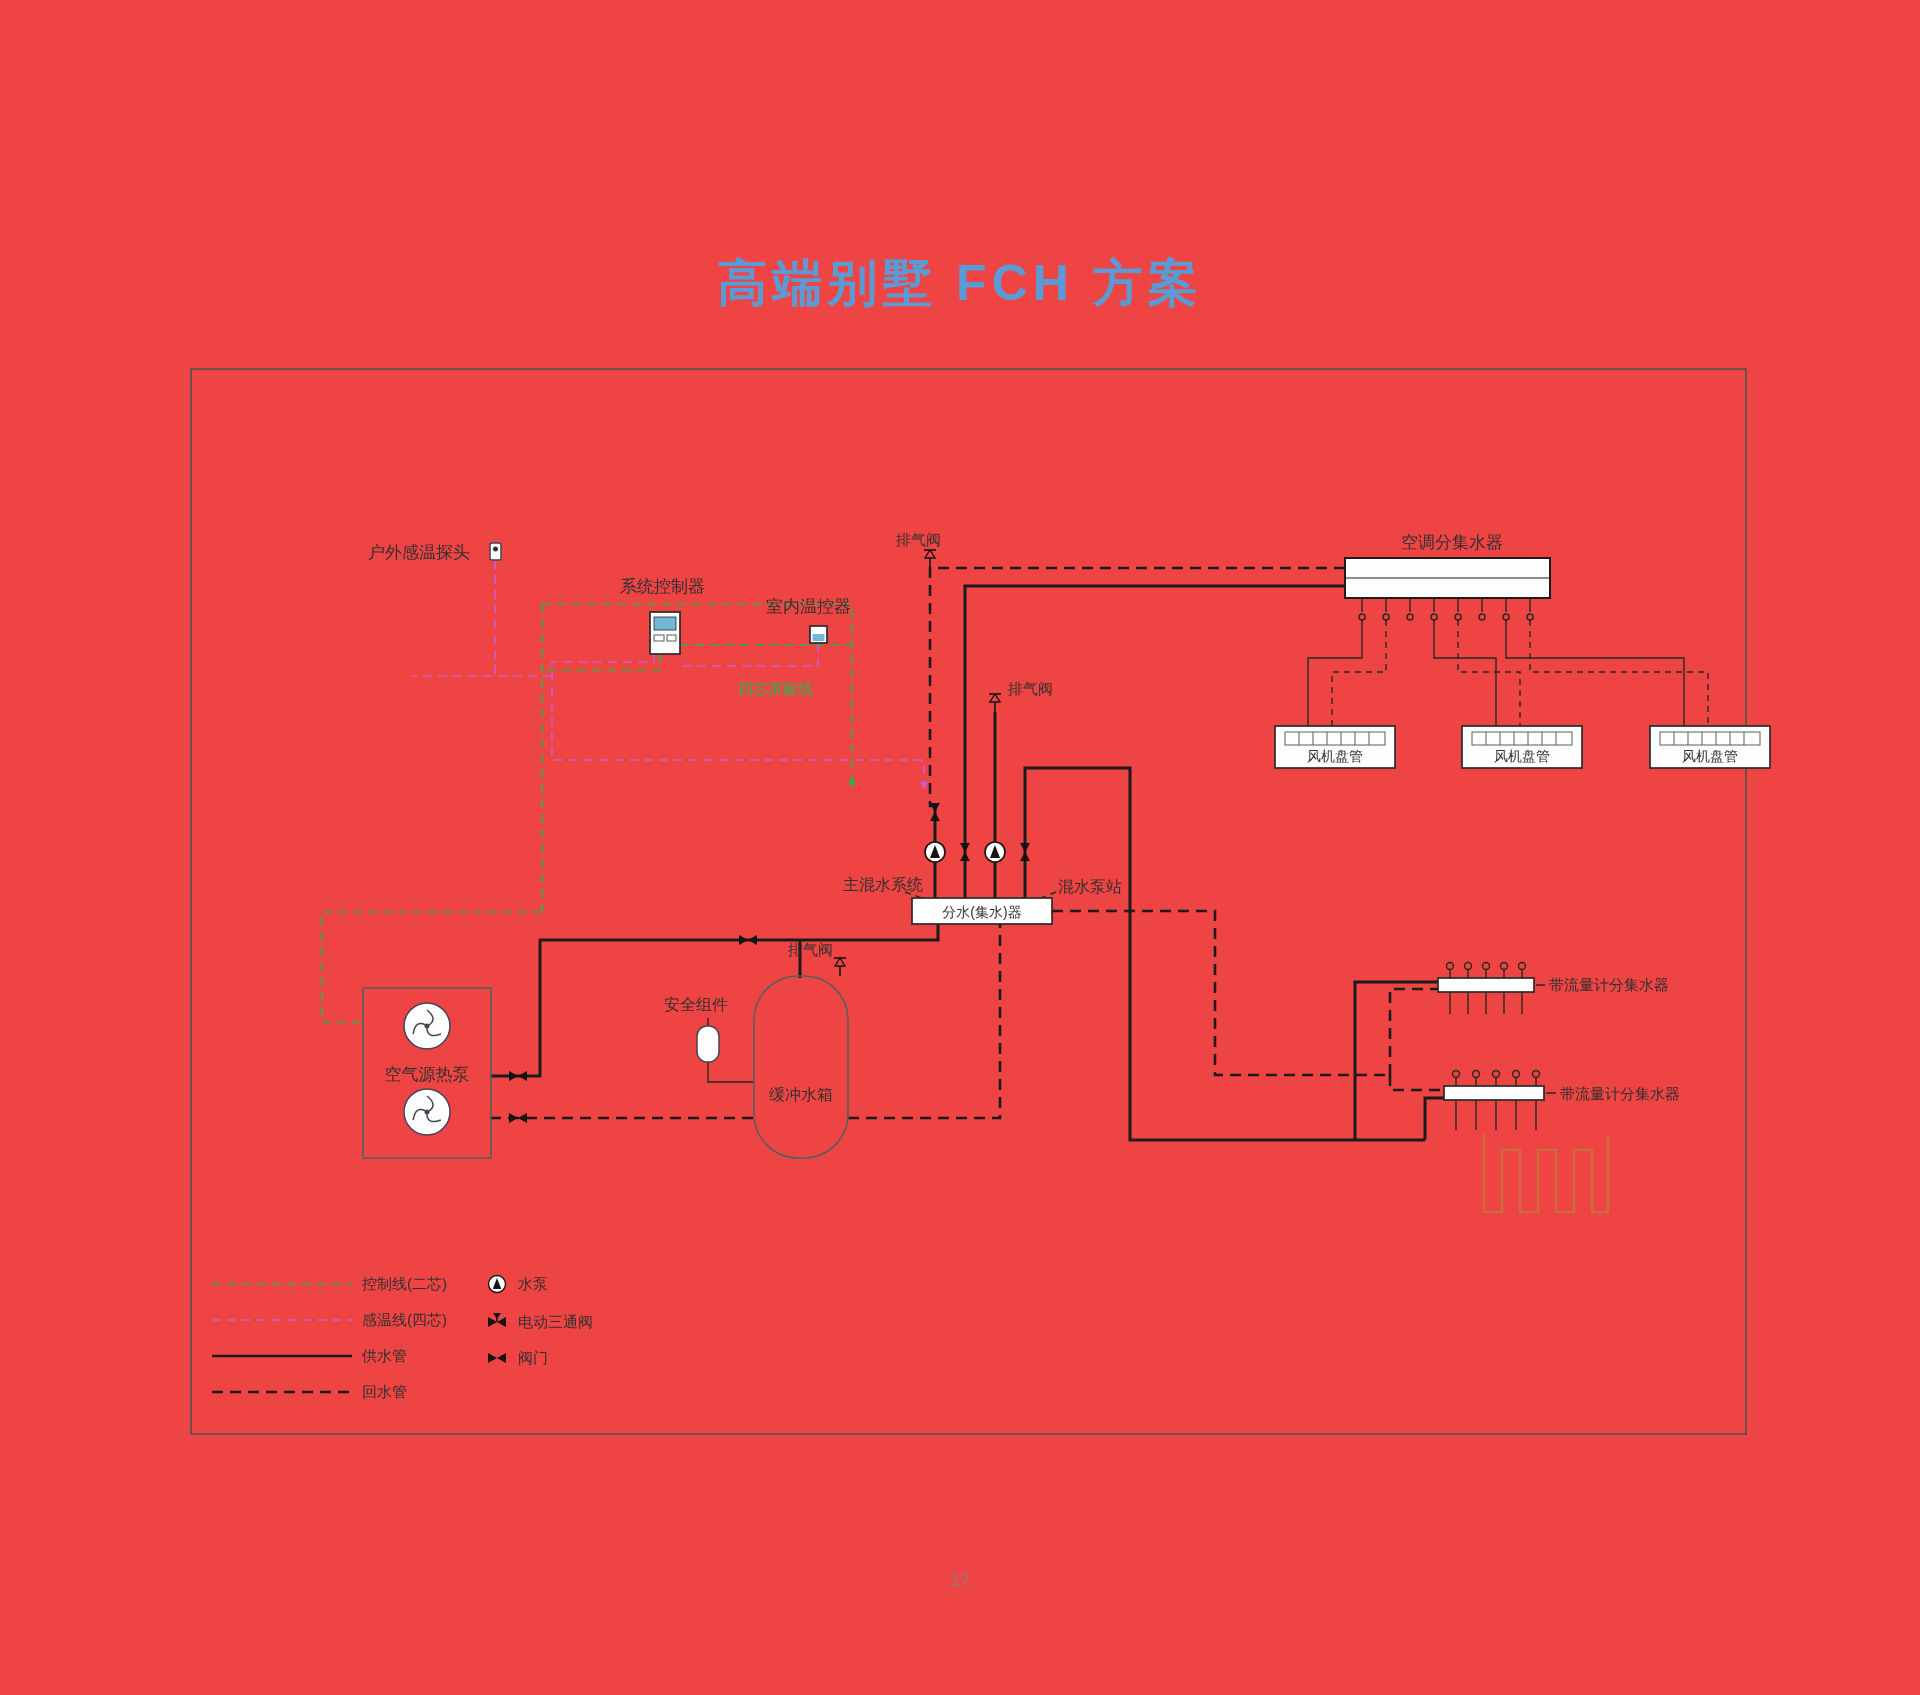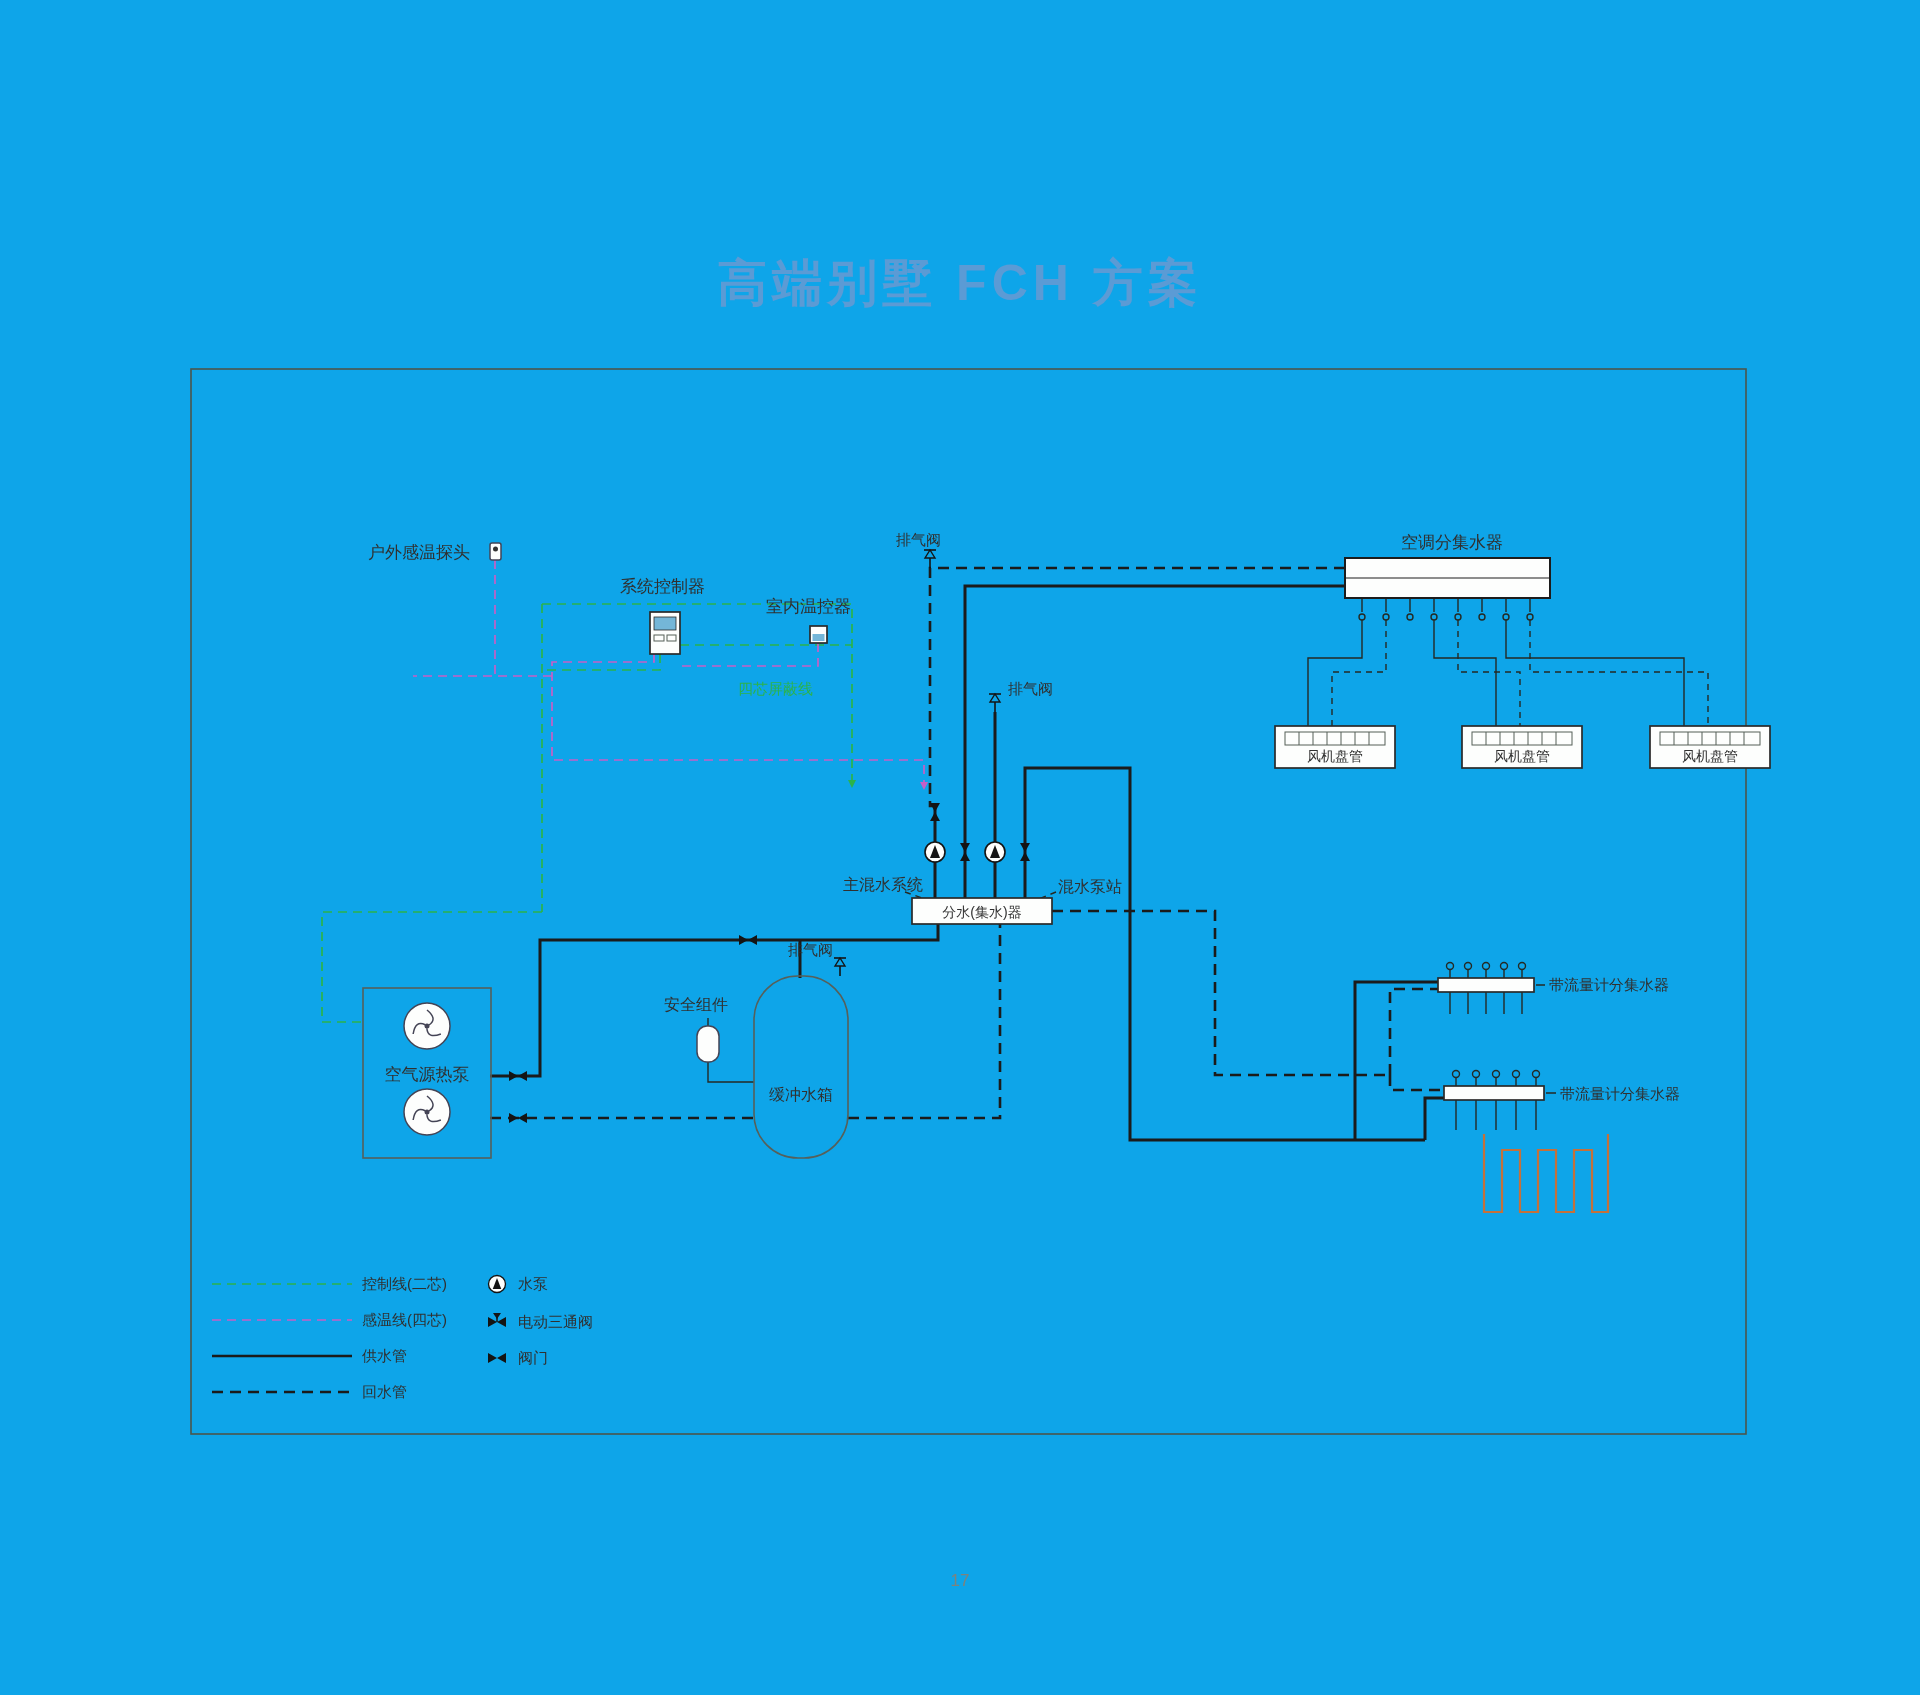--- a/index.html
+++ b/index.html
@@ -3,21 +3,21 @@
 <meta charset="utf-8">
 <style>
   :root{
     --title:#5b9bd5;
     --control:#2bb34b;
     --sensor:#c65fc6;
     --pipe:#1b1b1b;
     --coil:#c4713b;
   }
   html,body{margin:0;padding:0;background:#f7faf7;}
-  .stage{position:relative;width:1920px;height:1695px;background:#0ea5e9;overflow:hidden;}
+  .stage{position:relative;width:1920px;height:1695px;background:#ef4444;overflow:hidden;}
   svg{display:block;}
   text{font-family:"Liberation Sans",sans-serif;fill:#303030;}
   .fs14{font-size:14px}.fs15{font-size:15px}.fs16{font-size:16px}.fs17{font-size:17px}
   .green-text{fill:var(--control);}
   .title-text{font-size:50px;font-weight:bold;fill:var(--title);letter-spacing:5px;}
   .pagenum{font-size:17px;fill:#7d837d;}
   .frame{stroke:#4c564c;stroke-width:1.6;fill:none;}
   .pipe-supply{stroke:var(--pipe);stroke-width:3;fill:none;}
   .pipe-return{stroke:var(--pipe);stroke-width:2.6;fill:none;stroke-dasharray:11 7;}
   .pipe-thin{stroke:#242a24;stroke-width:1.4;fill:none;}

